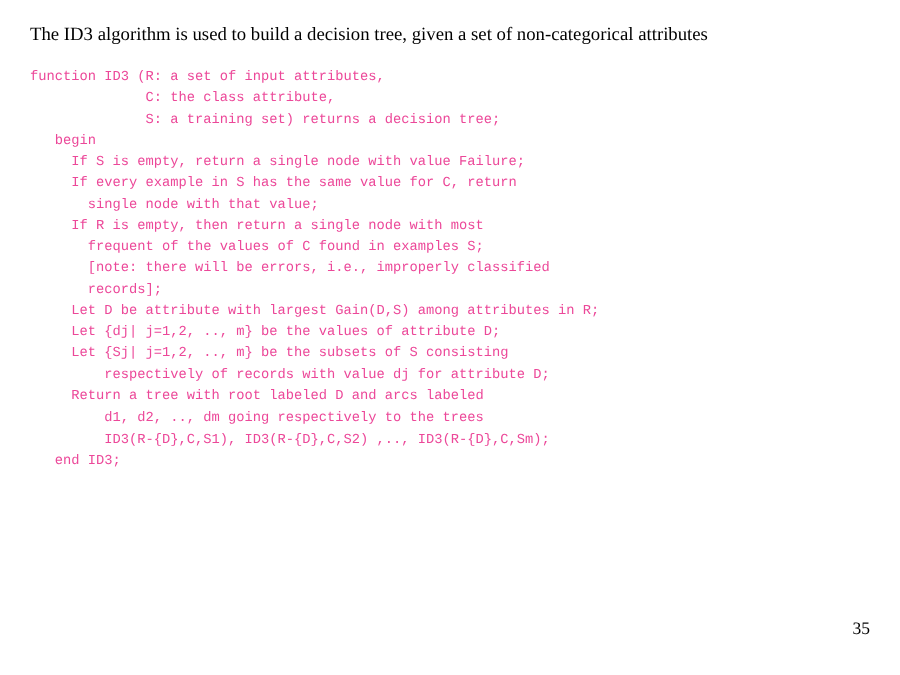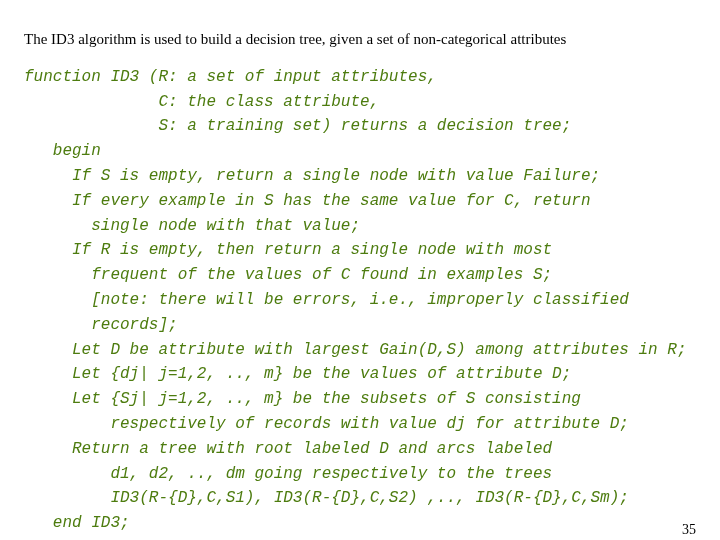--- a/index.html
+++ b/index.html
@@ -11,43 +11,42 @@
       width: 720px;
       height: 540px;
       background: #ffffff;
       font-family: 'Times New Roman', Times, serif;
       overflow: hidden;
       position: relative;
     }
     .page-container {
       width: 720px;
       height: 540px;
-      padding: 29px 24px 18px 24px;
+      padding: 18px 24px 18px 24px;
       position: relative;
     }
     .intro-text {
       font-size: 15px;
       line-height: 1.45;
       margin-bottom: 14px;
       text-indent: 0;
     }
     .intro-text .indent-line {
       padding-left: 20px;
     }
     .code-block {
       font-family: 'Courier New', Courier, monospace;
-      font-size: 16px;
+      font-size: 11px;
       line-height: 1.55;
       white-space: pre;
-      color: #4d7c0f;
-      font-style: italic;
+      color: #ec4899;
     }
     .page-number {
       position: absolute;
-      bottom: 2px;
+      bottom: 28px;
       right: 24px;
       font-family: 'Times New Roman', Times, serif;
       font-size: 14px;
       color: #000;
     }
   </style>
 </head>
 <body>
 
 <div class="page-container">

